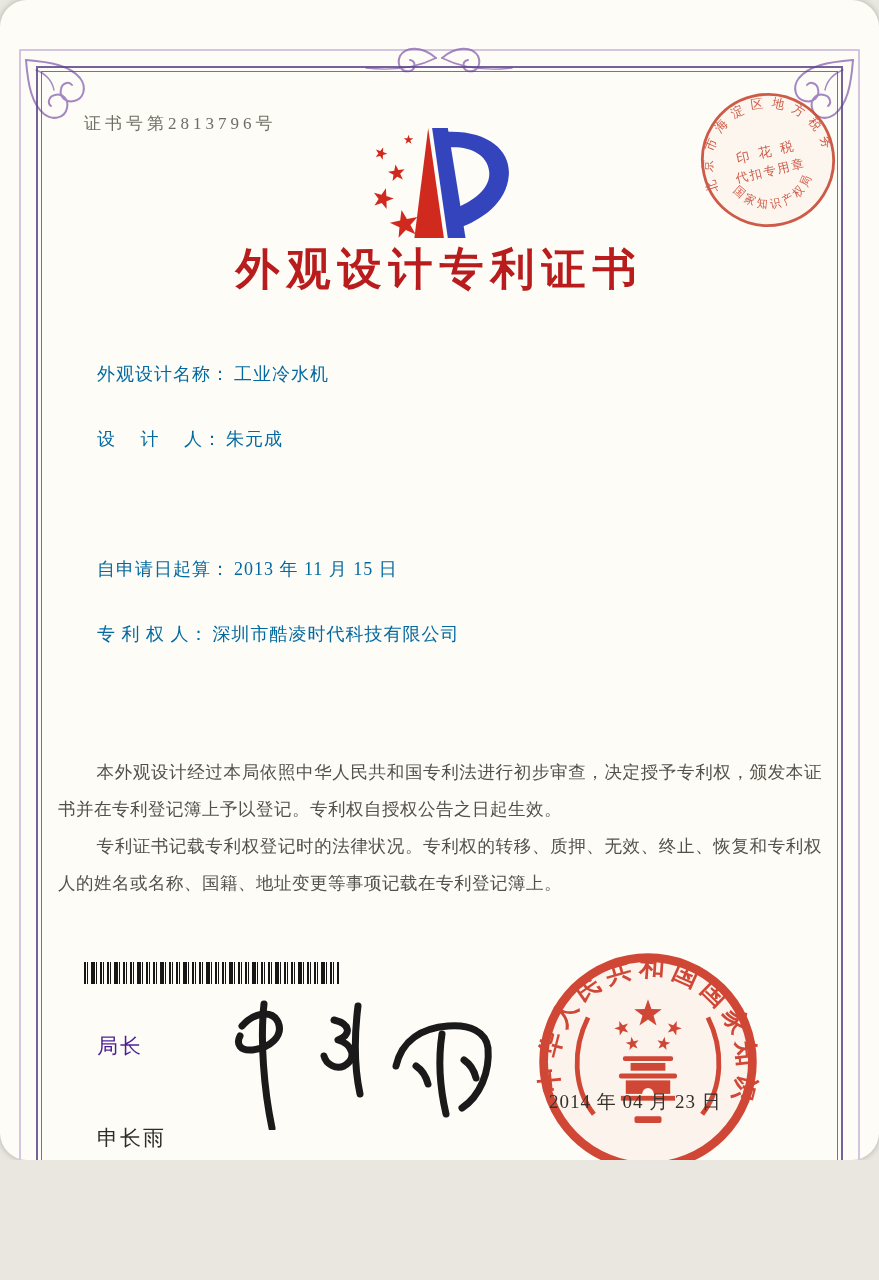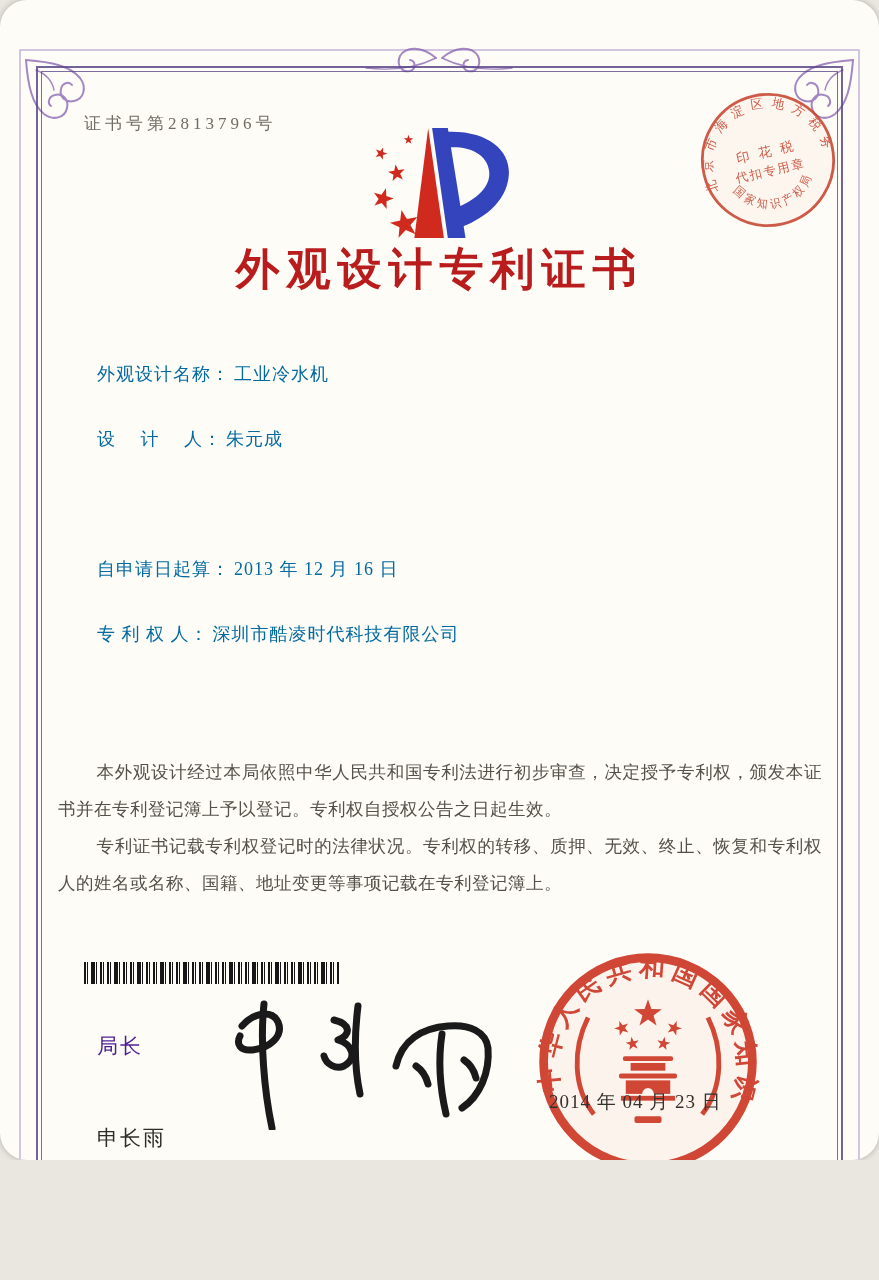--- a/index.html
+++ b/index.html
@@ -109,21 +109,21 @@
 
   <div class="title">外观设计专利证书</div>
 
   <div class="field f0">
     <span class="flabel">外观设计名称：</span><span class="fvalue">工业冷水机</span>
   </div>
   <div class="field f1">
     <span class="flabel">设　 计　 人：</span><span class="fvalue">朱元成</span>
   </div>
   <div class="field f3">
-    <span class="flabel">自申请日起算：</span><span class="fvalue">2013 年 12 月 16 日</span>
+    <span class="flabel">自申请日起算：</span><span class="fvalue">2013 年 11 月 15 日</span>
   </div>
   <div class="field f4">
     <span class="flabel">专 利 权 人：</span><span class="fvalue">深圳市酷凌时代科技有限公司</span>
   </div>
 
   <div class="body">
     <p>本外观设计经过本局依照中华人民共和国专利法进行初步审查，决定授予专利权，颁发本证书并在专利登记簿上予以登记。专利权自授权公告之日起生效。</p>
     <p>专利证书记载专利权登记时的法律状况。专利权的转移、质押、无效、终止、恢复和专利权人的姓名或名称、国籍、地址变更等事项记载在专利登记簿上。</p>
   </div>
 

